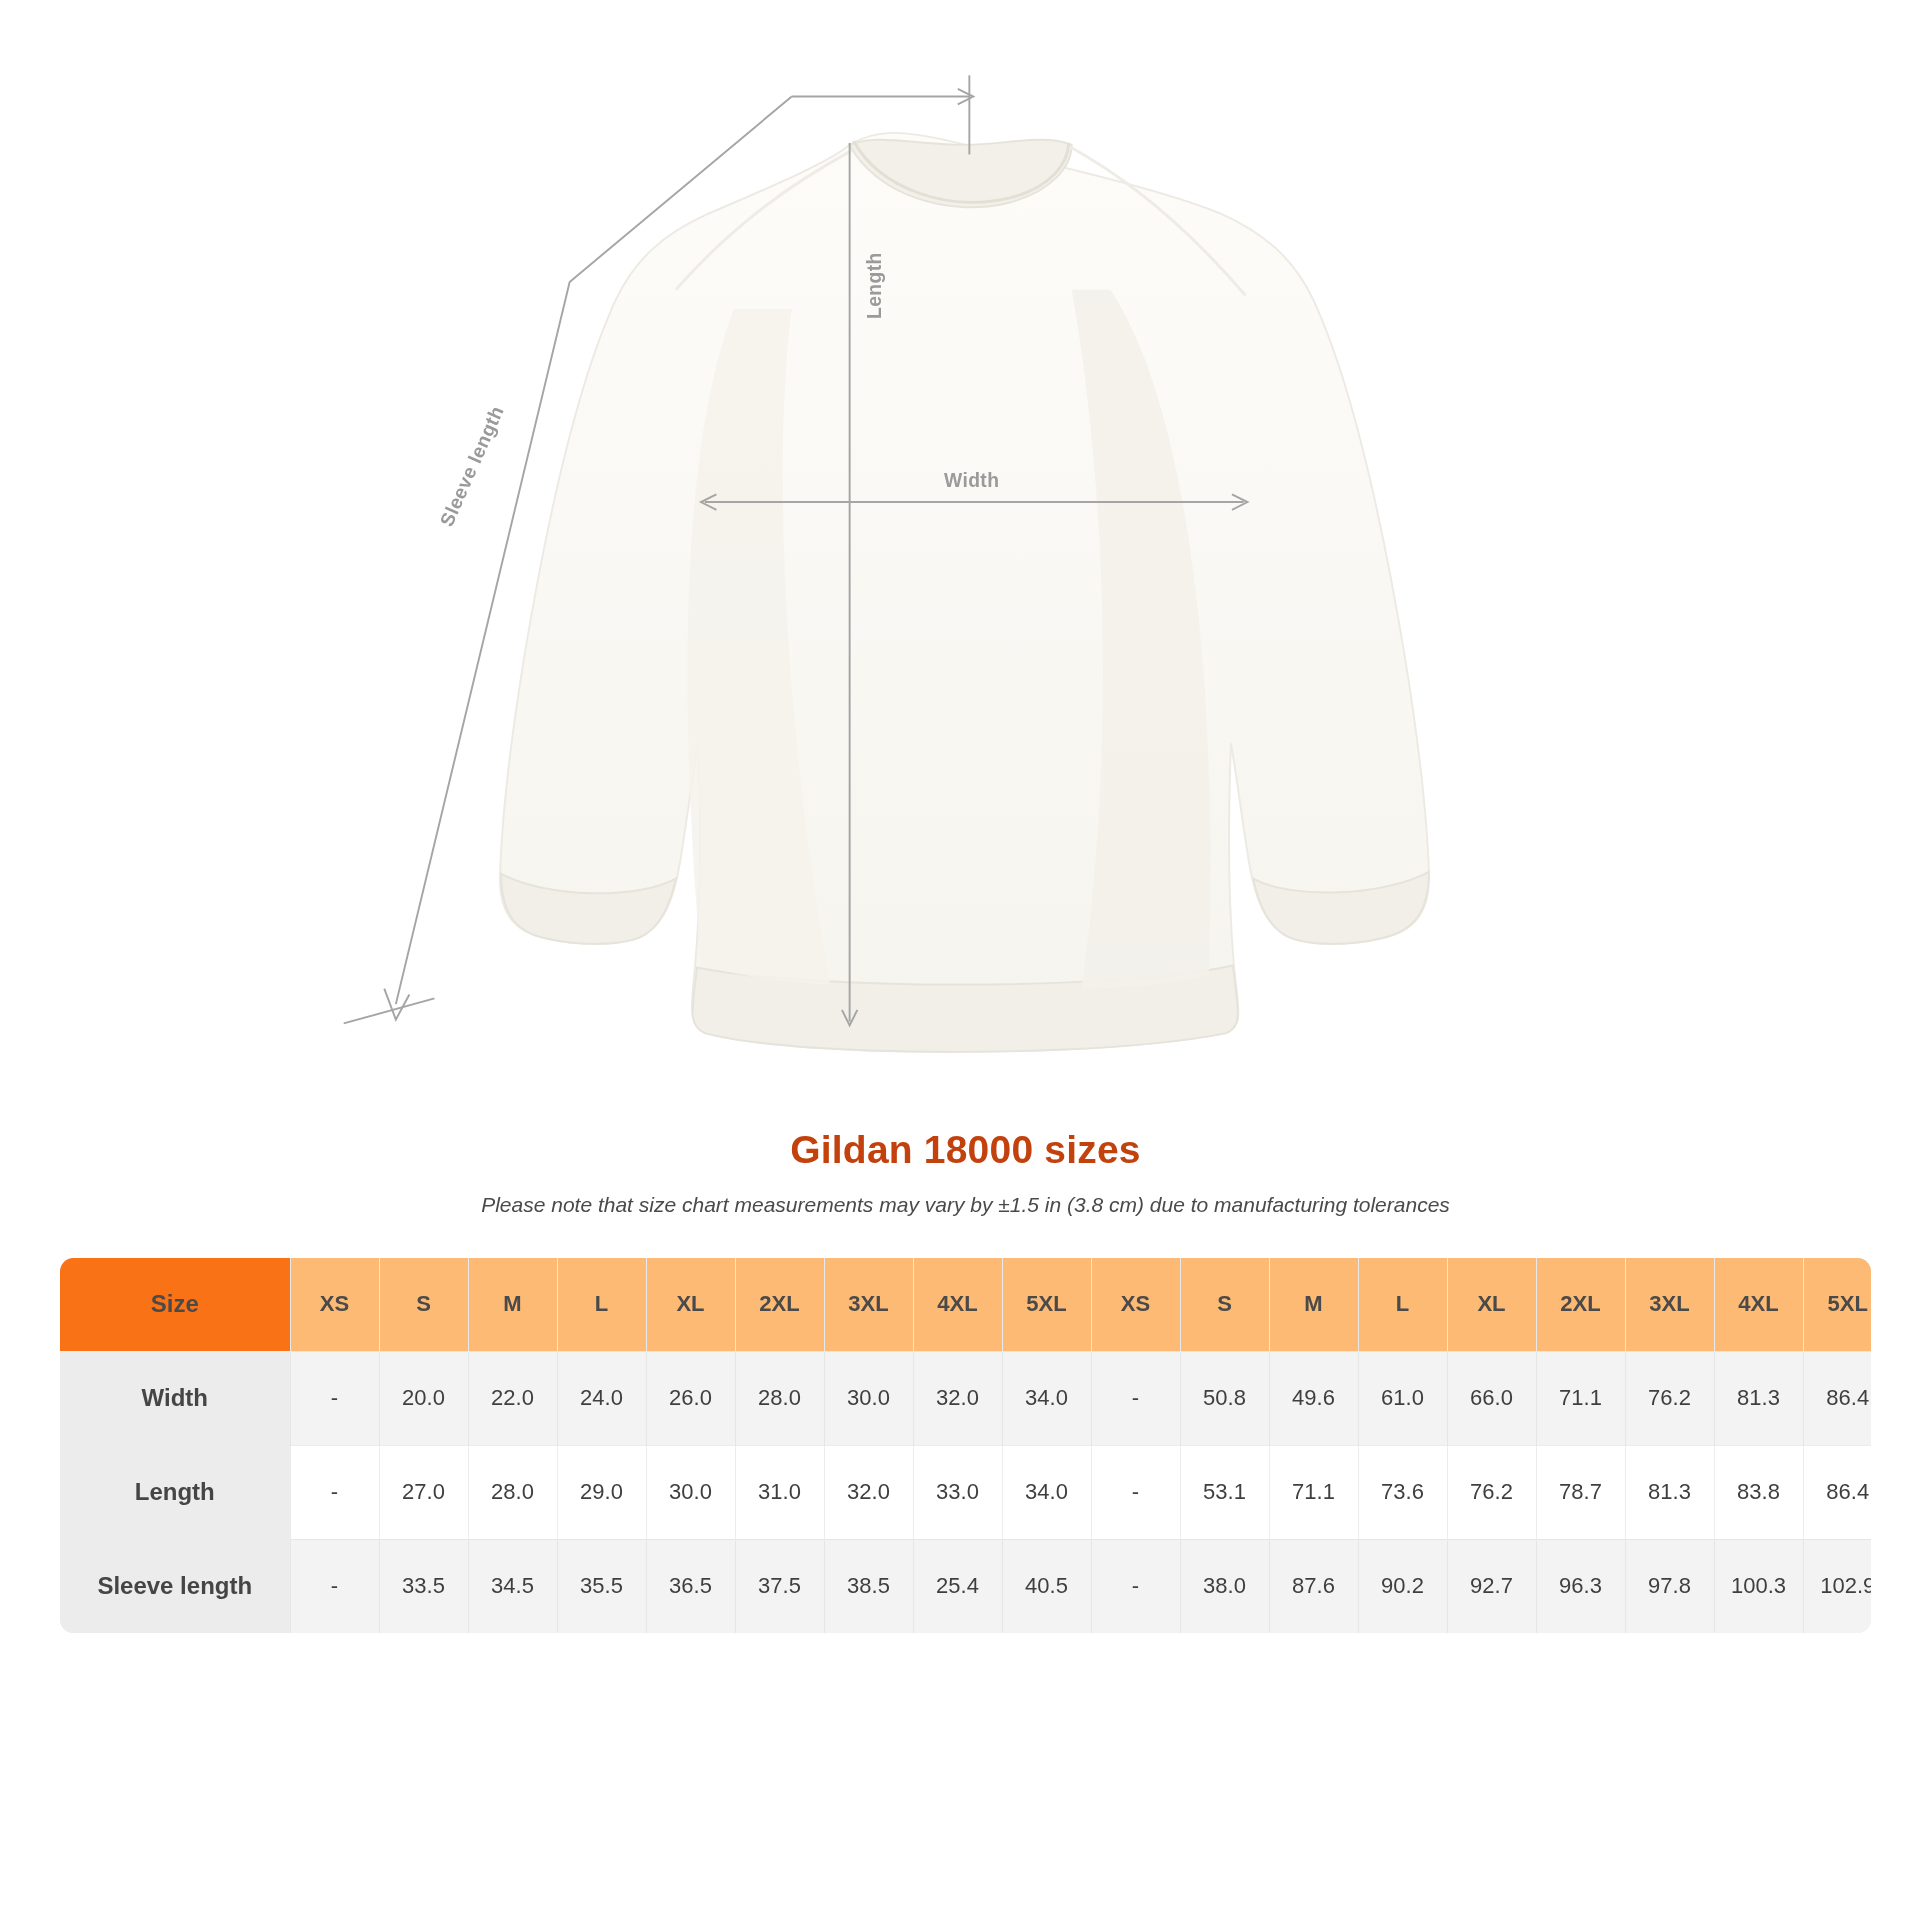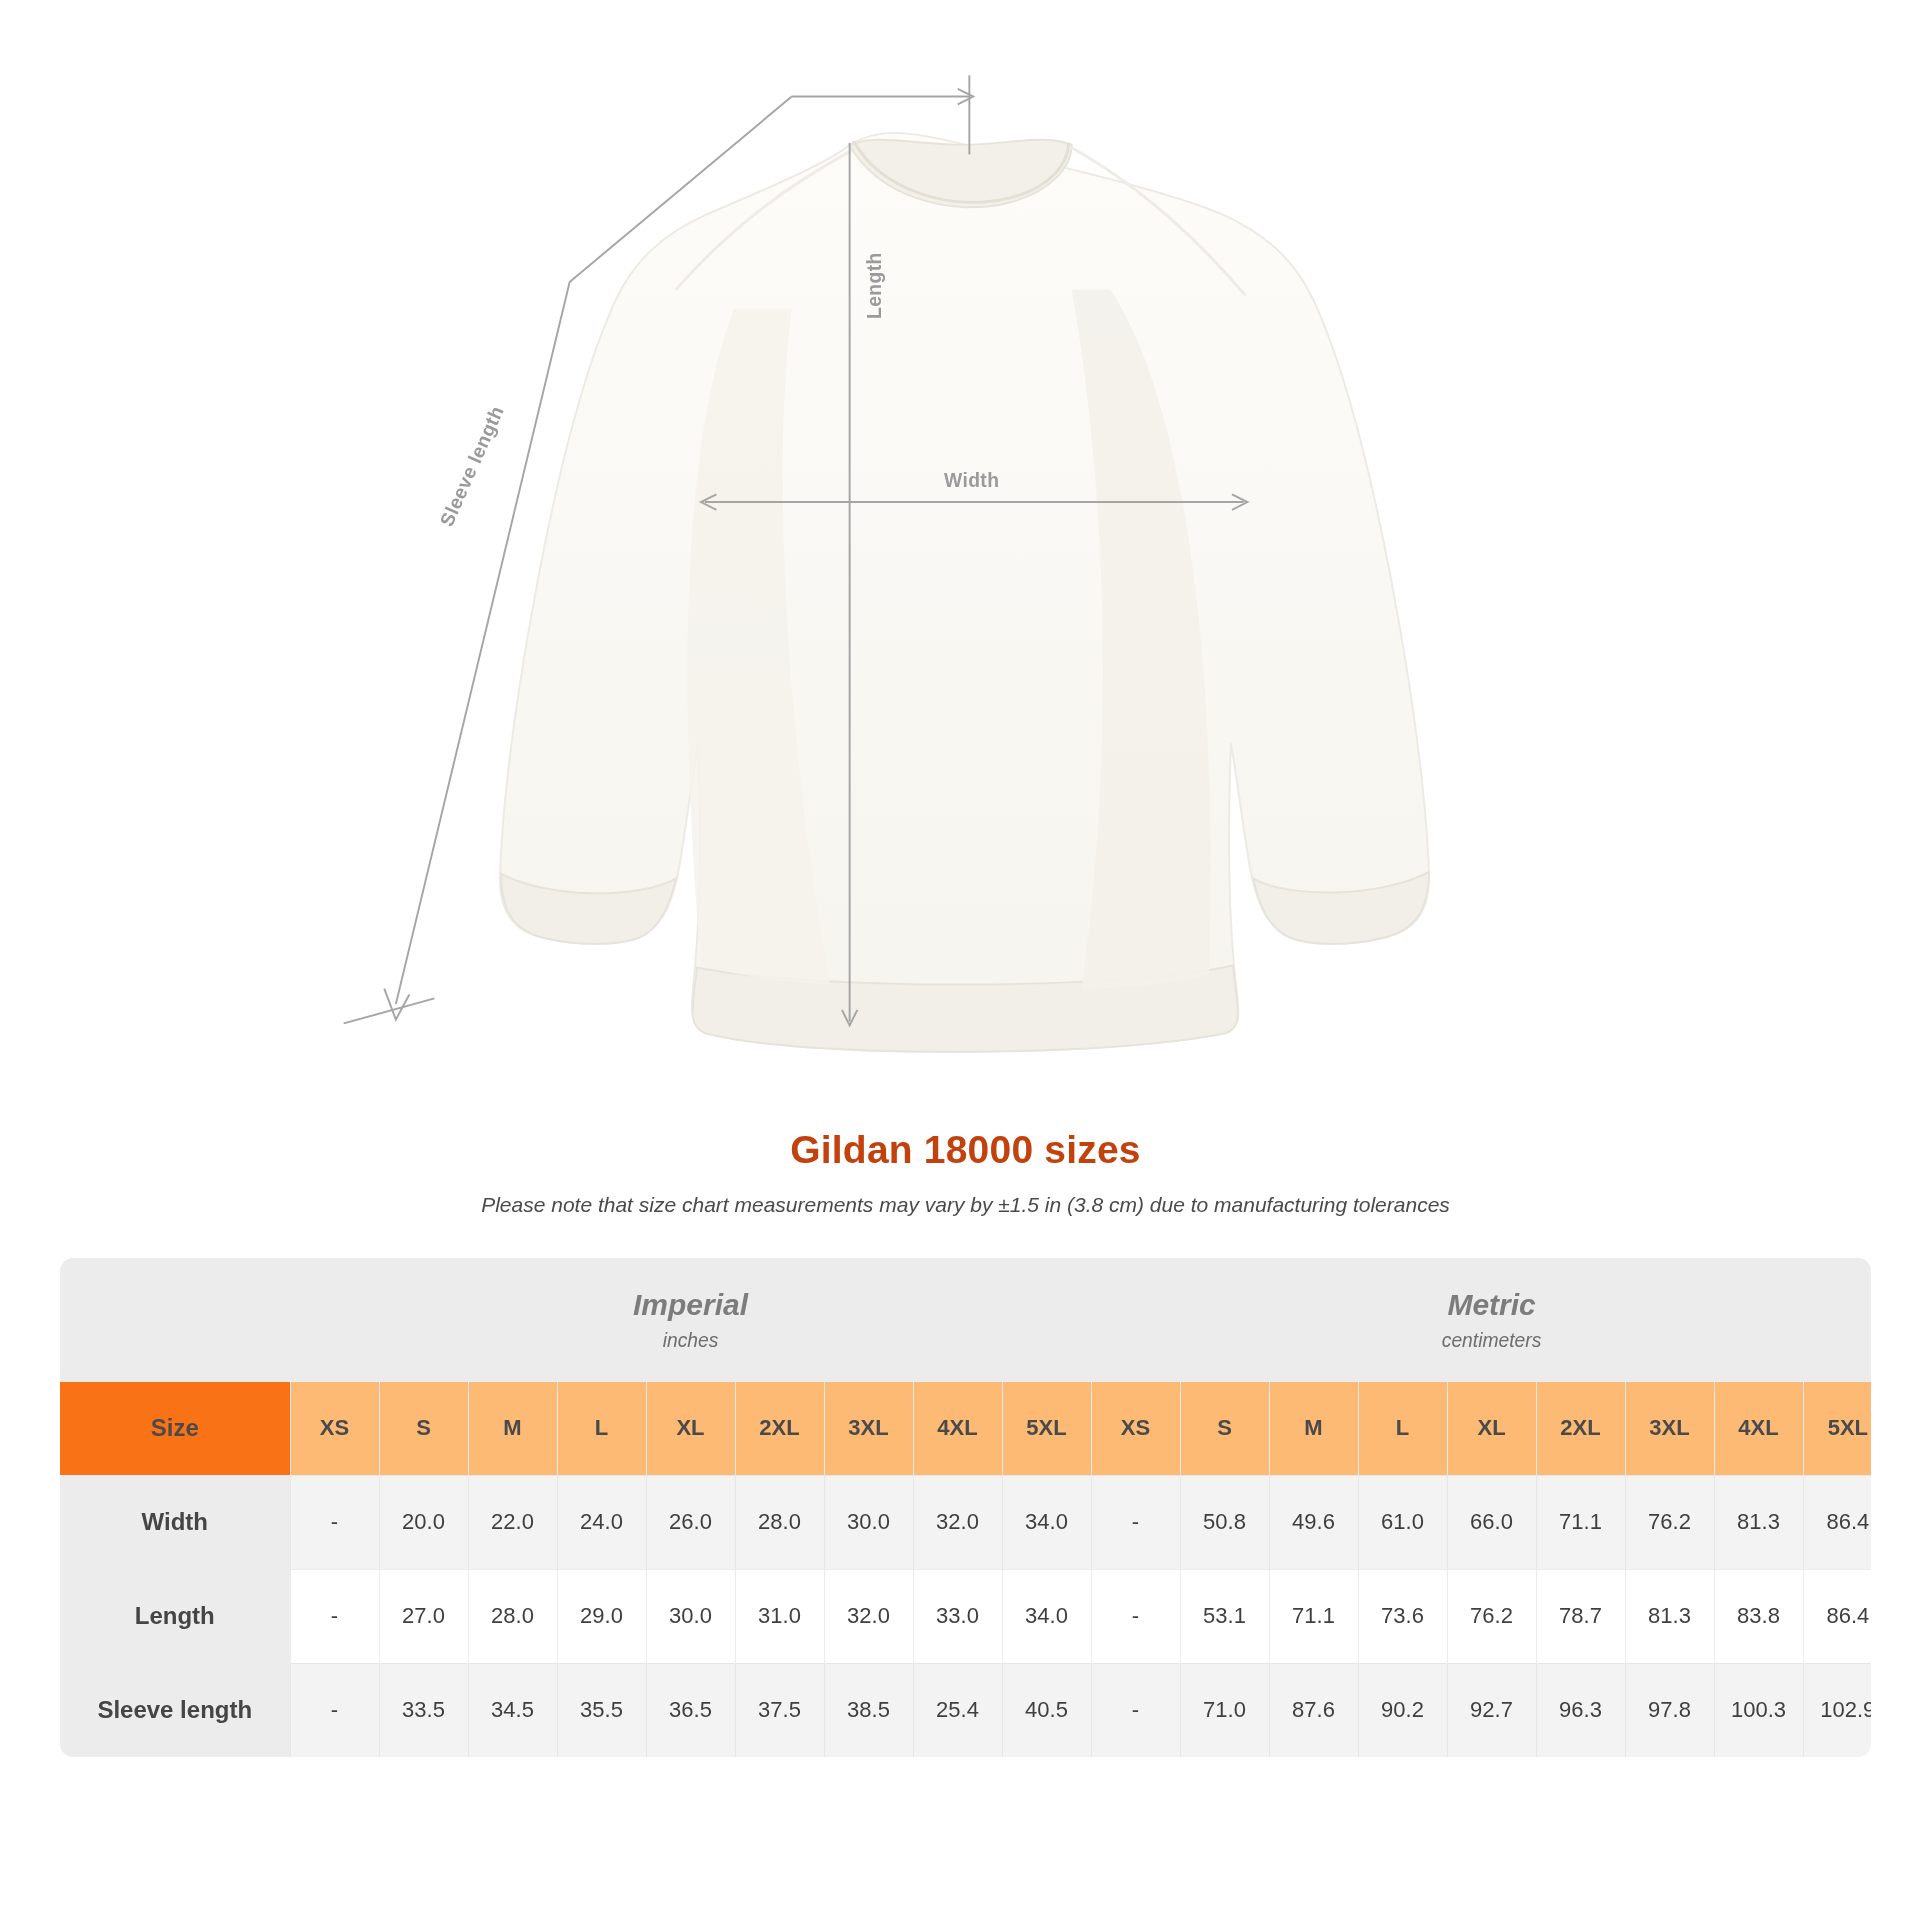--- a/index.html
+++ b/index.html
@@ -265,31 +265,20 @@
           <col class="c-val">
           <col class="c-val">
           <col class="c-val">
         <col class="c-val">
           <col class="c-val">
           <col class="c-val">
           <col class="c-val">
       </colgroup>
       <tbody>
 
-        <tr>
-          <td class="unit-cell"></td>
-          <td class="unit-cell" colspan="9">
-            <div class="unit-name">Imperial</div>
-            <div class="unit-sub">inches</div>
-          </td>
-          <td class="unit-cell" colspan="9">
-            <div class="unit-name">Metric</div>
-            <div class="unit-sub">centimeters</div>
-          </td>
-        </tr>
 
         <tr class="header-row">
           <td class="rowlabel">Size</td>
           <td class="sizecol">XS</td>
           <td class="sizecol">S</td>
           <td class="sizecol">M</td>
           <td class="sizecol">L</td>
           <td class="sizecol">XL</td>
           <td class="sizecol">2XL</td>
           <td class="sizecol">3XL</td>
@@ -355,21 +344,21 @@
           <td class="valcell">-</td>
           <td class="valcell">33.5</td>
           <td class="valcell">34.5</td>
           <td class="valcell">35.5</td>
           <td class="valcell">36.5</td>
           <td class="valcell">37.5</td>
           <td class="valcell">38.5</td>
           <td class="valcell">25.4</td>
           <td class="valcell">40.5</td>
           <td class="valcell">-</td>
-          <td class="valcell">71.0</td>
+          <td class="valcell">38.0</td>
           <td class="valcell">87.6</td>
           <td class="valcell">90.2</td>
           <td class="valcell">92.7</td>
           <td class="valcell">96.3</td>
           <td class="valcell">97.8</td>
           <td class="valcell">100.3</td>
           <td class="valcell">102.9</td>
         </tr>
       </tbody>
     </table>

